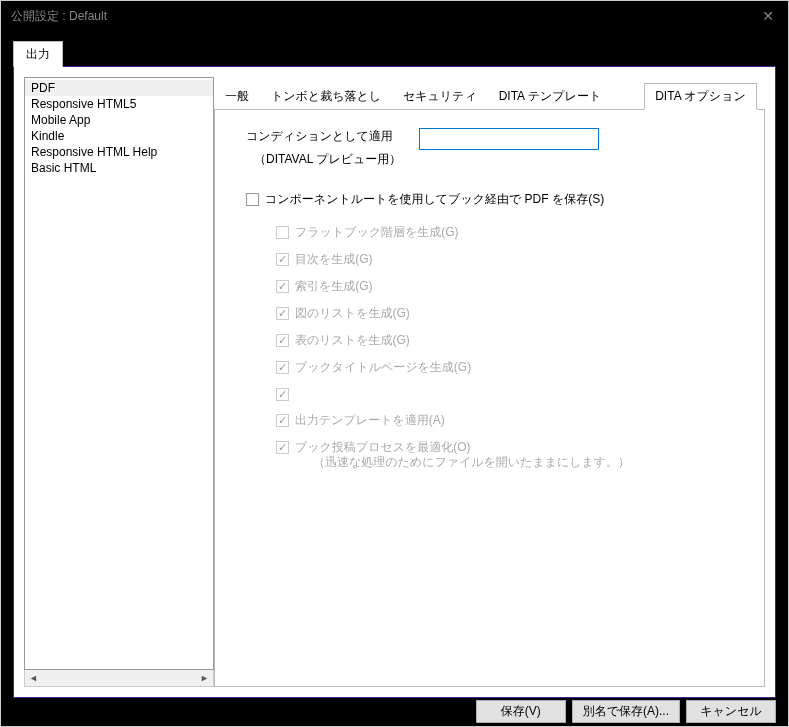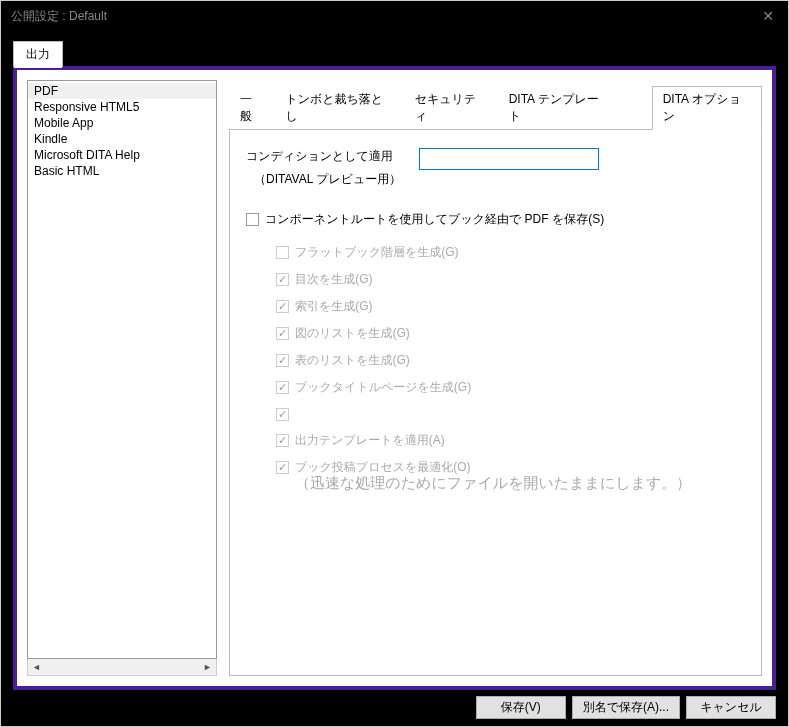--- a/index.html
+++ b/index.html
@@ -63,25 +63,25 @@
 .main-tab.active::after {
   content: "";
   position: absolute;
   left: 0; right: 0; bottom: -1px;
   height: 2px;
   background: #fff;
 }
 .main-panel {
   flex: 1;
   background: #fff;
-  border: 4px solid #4c1d95;
+  border: 1px solid #4c1d95;
   margin-top: -1px;
   padding: 10px;
   display: flex;
-  gap: 12px;
+  gap: 0;
 }
 .left-list-wrap {
   width: 190px;
   display: flex;
   flex-direction: column;
 }
 .left-list {
   flex: 1;
   background: #fff;
   border: 1px solid #999;
@@ -133,21 +133,21 @@
 .sub-tab.active {
   background: #fff;
   border: 1px solid #bbb;
   border-bottom: 1px solid #fff;
   margin-left: 32px;
 }
 .sub-panel {
   flex: 1;
   border: 1px solid #bbb;
   border-top: none;
-  padding: 18px 16px;
+  padding: 18px 31px;
 }
 .field-row {
   display: flex;
   align-items: flex-start;
   gap: 18px;
   margin-bottom: 24px;
 }
 .field-label-col {}
 .field-label { margin-bottom: 6px; }
 .field-sublabel { color: #000; padding-left: 8px; }
@@ -177,24 +177,24 @@
   flex-shrink: 0;
   margin-top: 1px;
   cursor: pointer;
   background: #fff;
 }
 .chk.disabled { border-color: #ccc; cursor: default; }
 .chk .mark { font-size: 11px; line-height: 1; color: #999; }
 .chk:not(.disabled) .mark { color: #999; }
 .chk-label { }
 .chk-label.disabled { color: #aaa; }
-.chk-sub { color: #000; font-size: 15px; margin-top: 0px; }
+.chk-sub { margin-left: 18px; color: #000; font-size: 12px; margin-top: 0px; }
 .group-chk-label { }
 .footer {
-  height: 36px;
+  height: 28px;
   display: flex;
   align-items: center;
   justify-content: flex-end;
   padding: 0 12px 2px 12px;
   gap: 6px;
 }
 .btn {
   min-width: 90px;
   height: 23px;
   background: #e1e1e1;
@@ -227,21 +227,21 @@
     </div>
 
     <div class="main-panel">
 
       <div class="left-list-wrap">
         <div class="left-list" id="left-list">
             <div class="item selected">PDF</div>
             <div class="item">Responsive HTML5</div>
             <div class="item">Mobile App</div>
             <div class="item">Kindle</div>
-            <div class="item">Microsoft DITA Help</div>
+            <div class="item">Responsive HTML Help</div>
             <div class="item">Basic HTML</div>
           </div>
         <div class="hscroll">
           <div class="arrow">◄</div>
           <div class="track">
             <div class="thumb"></div>
           </div>
           <div class="arrow">►</div>
         </div>
       </div>

